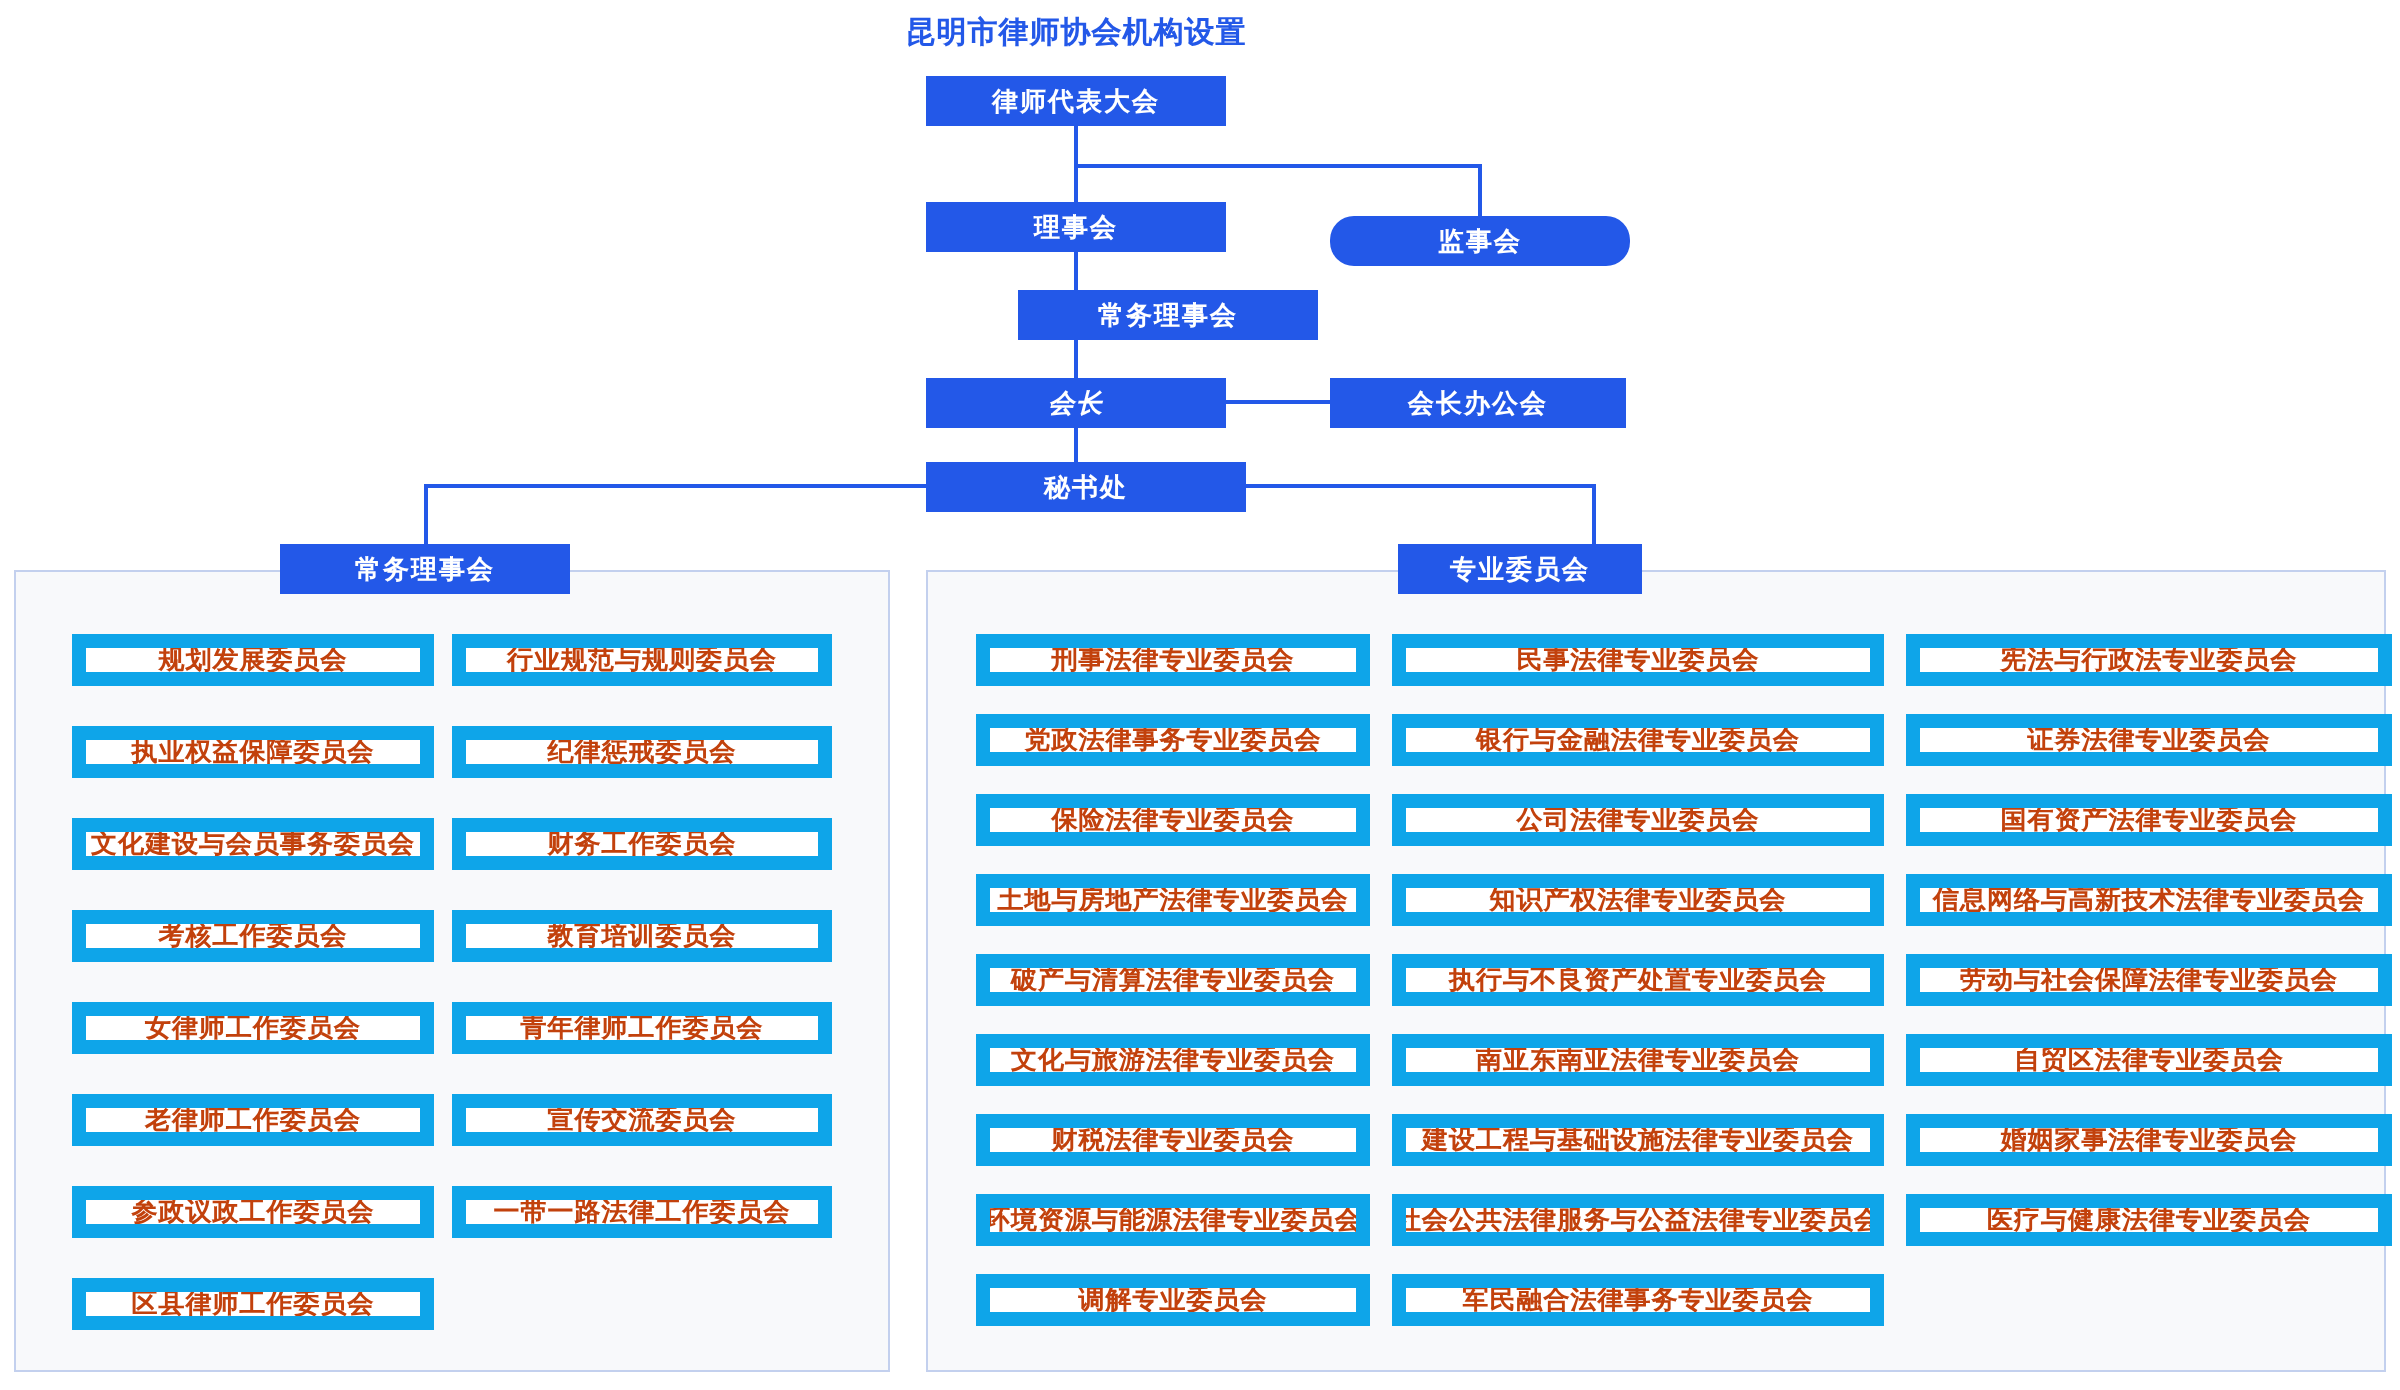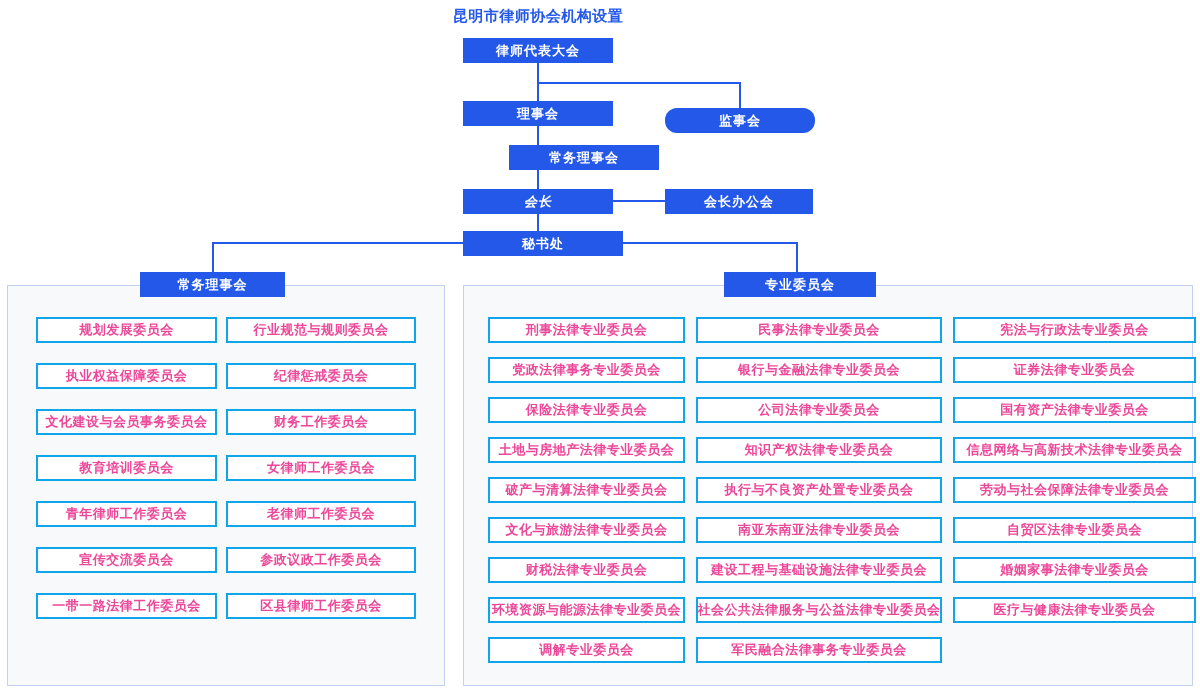--- a/index.html
+++ b/index.html
@@ -21,21 +21,21 @@
     letter-spacing:1px;z-index:3;
   }
   #node-congress{left:463px;top:38px;width:150px;}
   #node-council{left:463px;top:101px;width:150px;text-align:right;}
   #node-supervisory{left:665px;top:108px;width:150px;border-radius:12px;}
   #node-standing{left:463px;top:145px;width:150px;margin-left:46px;}
   #node-president{left:463px;top:189px;width:150px;font-style:italic;}
   #node-president-office{left:665px;top:189px;width:148px;}
   #node-secretariat{left:463px;top:231px;width:160px;}
   #node-special-header{left:140px;top:272px;width:145px;}
-  #node-professional-header{left:724px;top:272px;width:152px;}
+  #node-professional-header{left:699px;top:272px;width:122px;}
 
   
   .line{position:absolute;background:#2358e8;z-index:1;}
 
   
   .panel{
     position:absolute;background:#f8f9fb;border:1px solid #c3d0ee;
     box-sizing:border-box;z-index:2;
     display:grid;align-content:start;
   }
@@ -43,22 +43,22 @@
     left:7px;top:285px;width:438px;height:401px;
     grid-template-columns:181px 190px;column-gap:9px;row-gap:20px;
     padding:31px 0 0 28px;
   }
   #panel-professional{
     left:463px;top:285px;width:730px;height:401px;
     grid-template-columns:197px 246px 243px;column-gap:11px;row-gap:14px;
     padding:31px 0 0 24px;
   }
   .committee-box{
-    height:26px;background:#ffffff;border:2px solid #0ea5e9;box-sizing:border-box;
-    color:#ec4899;font-size:13px;font-weight:bold;letter-spacing:.5px;
+    height:26px;background:#ffffff;border:7px solid #0ea5e9;box-sizing:border-box;
+    color:#c2410c;font-size:13px;font-weight:bold;letter-spacing:.5px;
     display:flex;align-items:center;justify-content:center;
     white-space:nowrap;overflow:hidden;
   }
 </style>
 </head>
 <body>
 
 <div class="canvas">
 
   <div class="page-title">昆明市律师协会机构设置</div>
@@ -86,20 +86,21 @@
   <div class="org-node" id="node-special-header">常务理事会</div>
   <div class="org-node" id="node-professional-header">专业委员会</div>
 
   <div class="panel" id="panel-special">
     <div class="committee-box">规划发展委员会</div>
       <div class="committee-box">行业规范与规则委员会</div>
       <div class="committee-box">执业权益保障委员会</div>
       <div class="committee-box">纪律惩戒委员会</div>
       <div class="committee-box">文化建设与会员事务委员会</div>
       <div class="committee-box">财务工作委员会</div>
+      <div class="committee-box">考核工作委员会</div>
       <div class="committee-box">教育培训委员会</div>
       <div class="committee-box">女律师工作委员会</div>
       <div class="committee-box">青年律师工作委员会</div>
       <div class="committee-box">老律师工作委员会</div>
       <div class="committee-box">宣传交流委员会</div>
       <div class="committee-box">参政议政工作委员会</div>
       <div class="committee-box">一带一路法律工作委员会</div>
       <div class="committee-box">区县律师工作委员会</div>
   </div>
 

